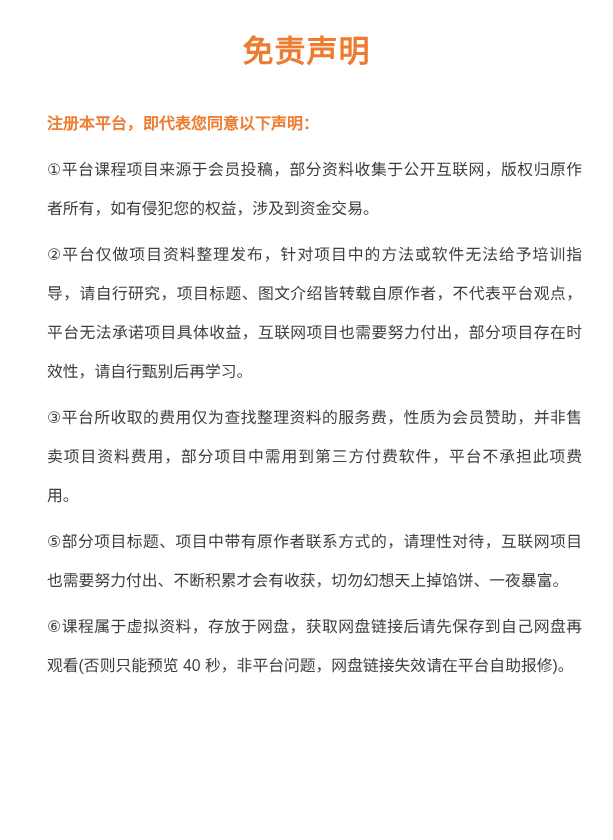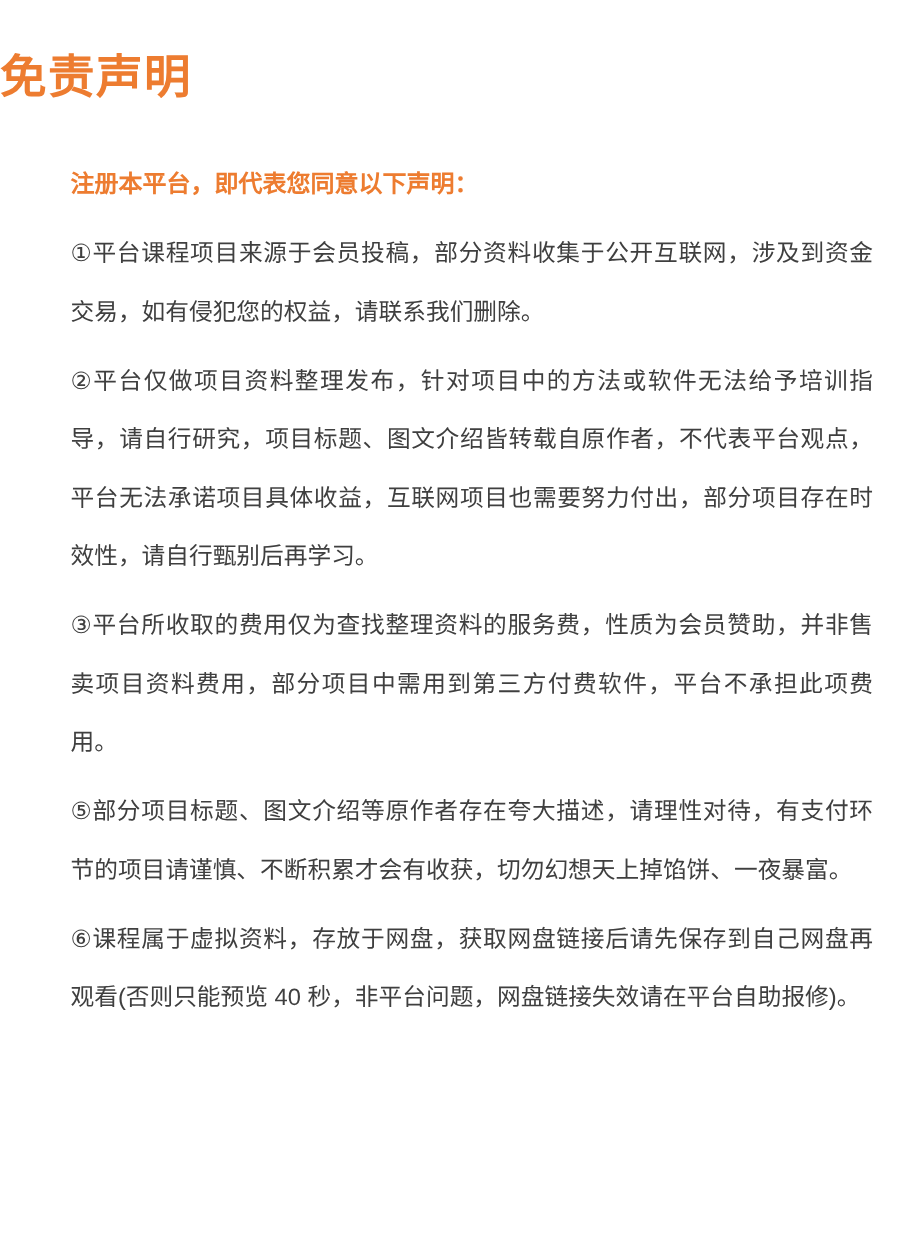--- a/index.html
+++ b/index.html
@@ -11,20 +11,21 @@
     position: relative;
     width: 613px;
     height: 840px;
     background: #ffffff;
     overflow: hidden;
     font-family: "Liberation Sans", "DejaVu Sans", sans-serif;
   }
   .title {
     margin: 36px 0 0 0;
     padding: 0;
+    text-align: center;
     font-size: 31px;
     line-height: 31px;
     font-weight: 700;
     letter-spacing: 1px;
     color: #ED7C30;
   }
   .content {
     padding: 0 31px;
     margin-top: 37px;
   }
@@ -45,19 +46,19 @@
     font-weight: 400;
   }
 </style>
 </head>
 <body>
 
 <div class="page">
   <h1 class="title">免责声明</h1>
   <div class="content">
     <p class="intro">注册本平台，即代表您同意以下声明：</p>
-    <p class="item">①平台课程项目来源于会员投稿，部分资料收集于公开互联网，涉及到资金交易，如有侵犯您的权益，请联系我们删除。</p>
+    <p class="item">①平台课程项目来源于会员投稿，部分资料收集于公开互联网，版权归原作者所有，如有侵犯您的权益，涉及到资金交易。</p>
     <p class="item">②平台仅做项目资料整理发布，针对项目中的方法或软件无法给予培训指导，请自行研究，项目标题、图文介绍皆转载自原作者，不代表平台观点，平台无法承诺项目具体收益，互联网项目也需要努力付出，部分项目存在时效性，请自行甄别后再学习。</p>
     <p class="item">③平台所收取的费用仅为查找整理资料的服务费，性质为会员赞助，并非售卖项目资料费用，部分项目中需用到第三方付费软件，平台不承担此项费用。</p>
-    <p class="item">⑤部分项目标题、图文介绍等原作者存在夸大描述，请理性对待，有支付环节的项目请谨慎、不断积累才会有收获，切勿幻想天上掉馅饼、一夜暴富。</p>
+    <p class="item">⑤部分项目标题、项目中带有原作者联系方式的，请理性对待，互联网项目也需要努力付出、不断积累才会有收获，切勿幻想天上掉馅饼、一夜暴富。</p>
     <p class="item">⑥课程属于虚拟资料，存放于网盘，获取网盘链接后请先保存到自己网盘再观看(否则只能预览 40 秒，非平台问题，网盘链接失效请在平台自助报修)。</p>
   </div>
 </div>
 
 </body></html>

